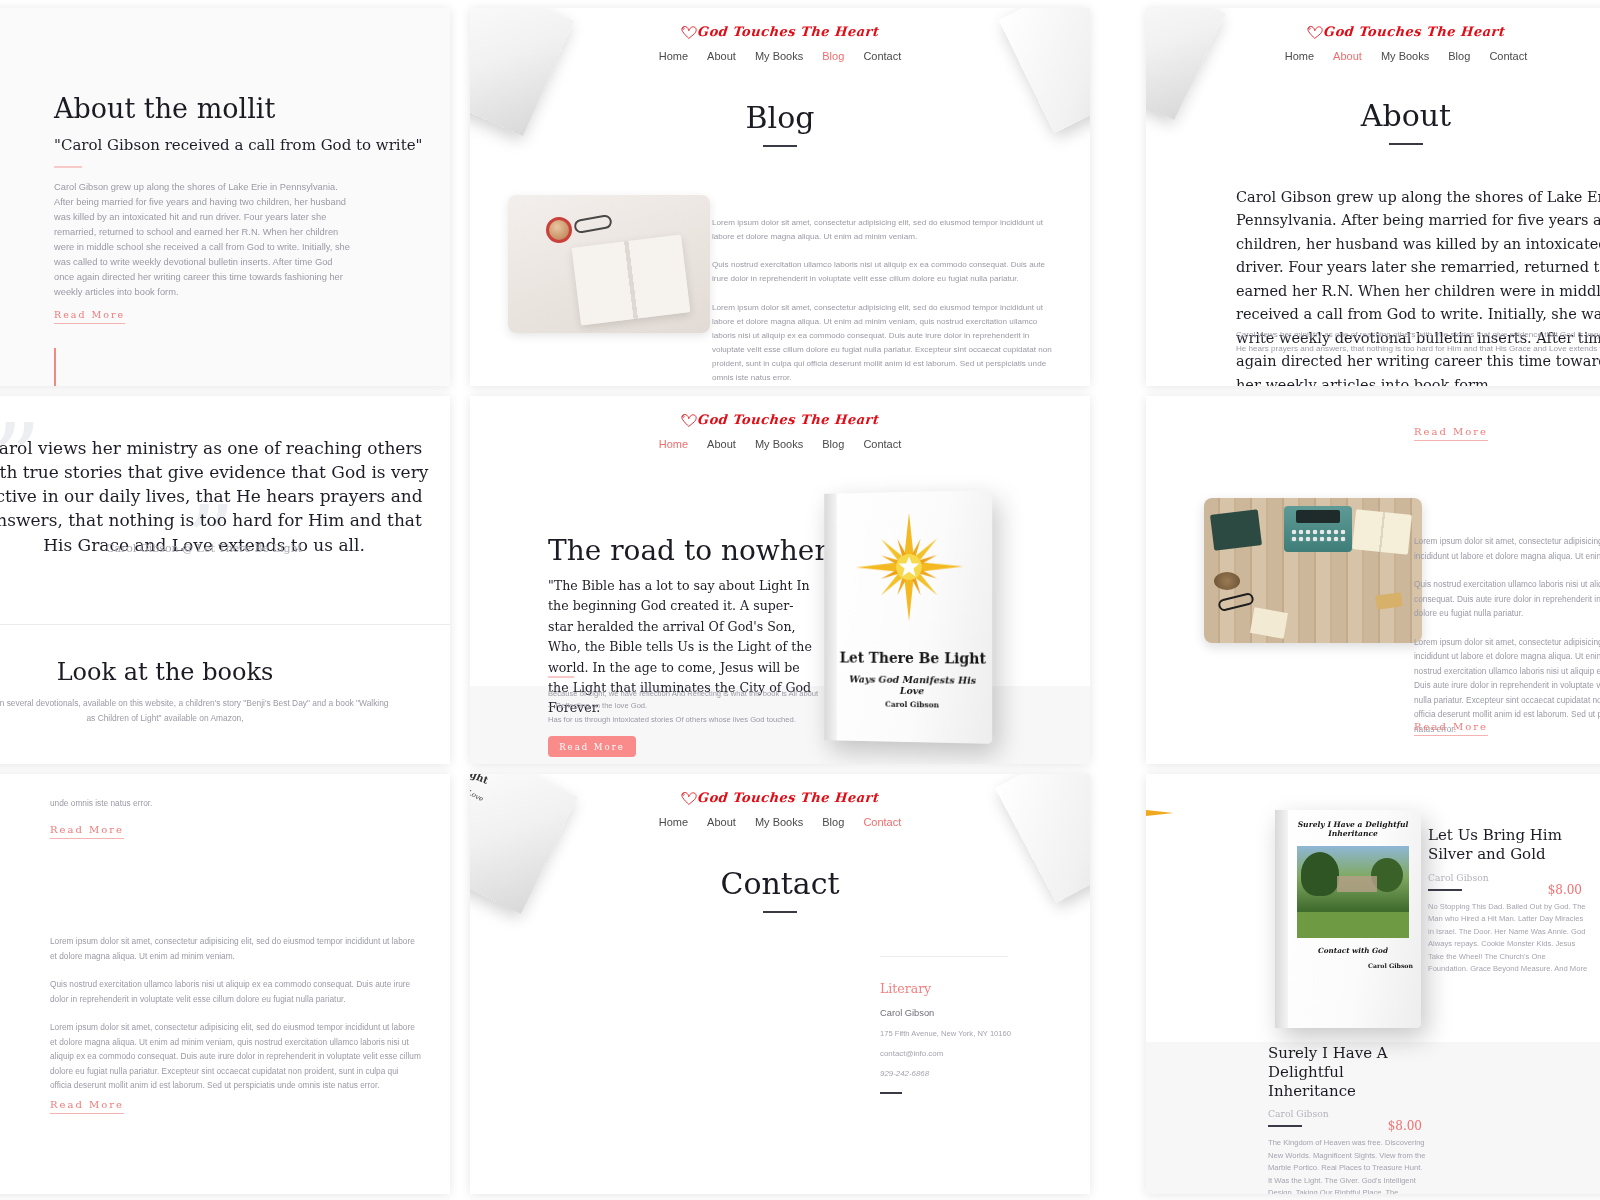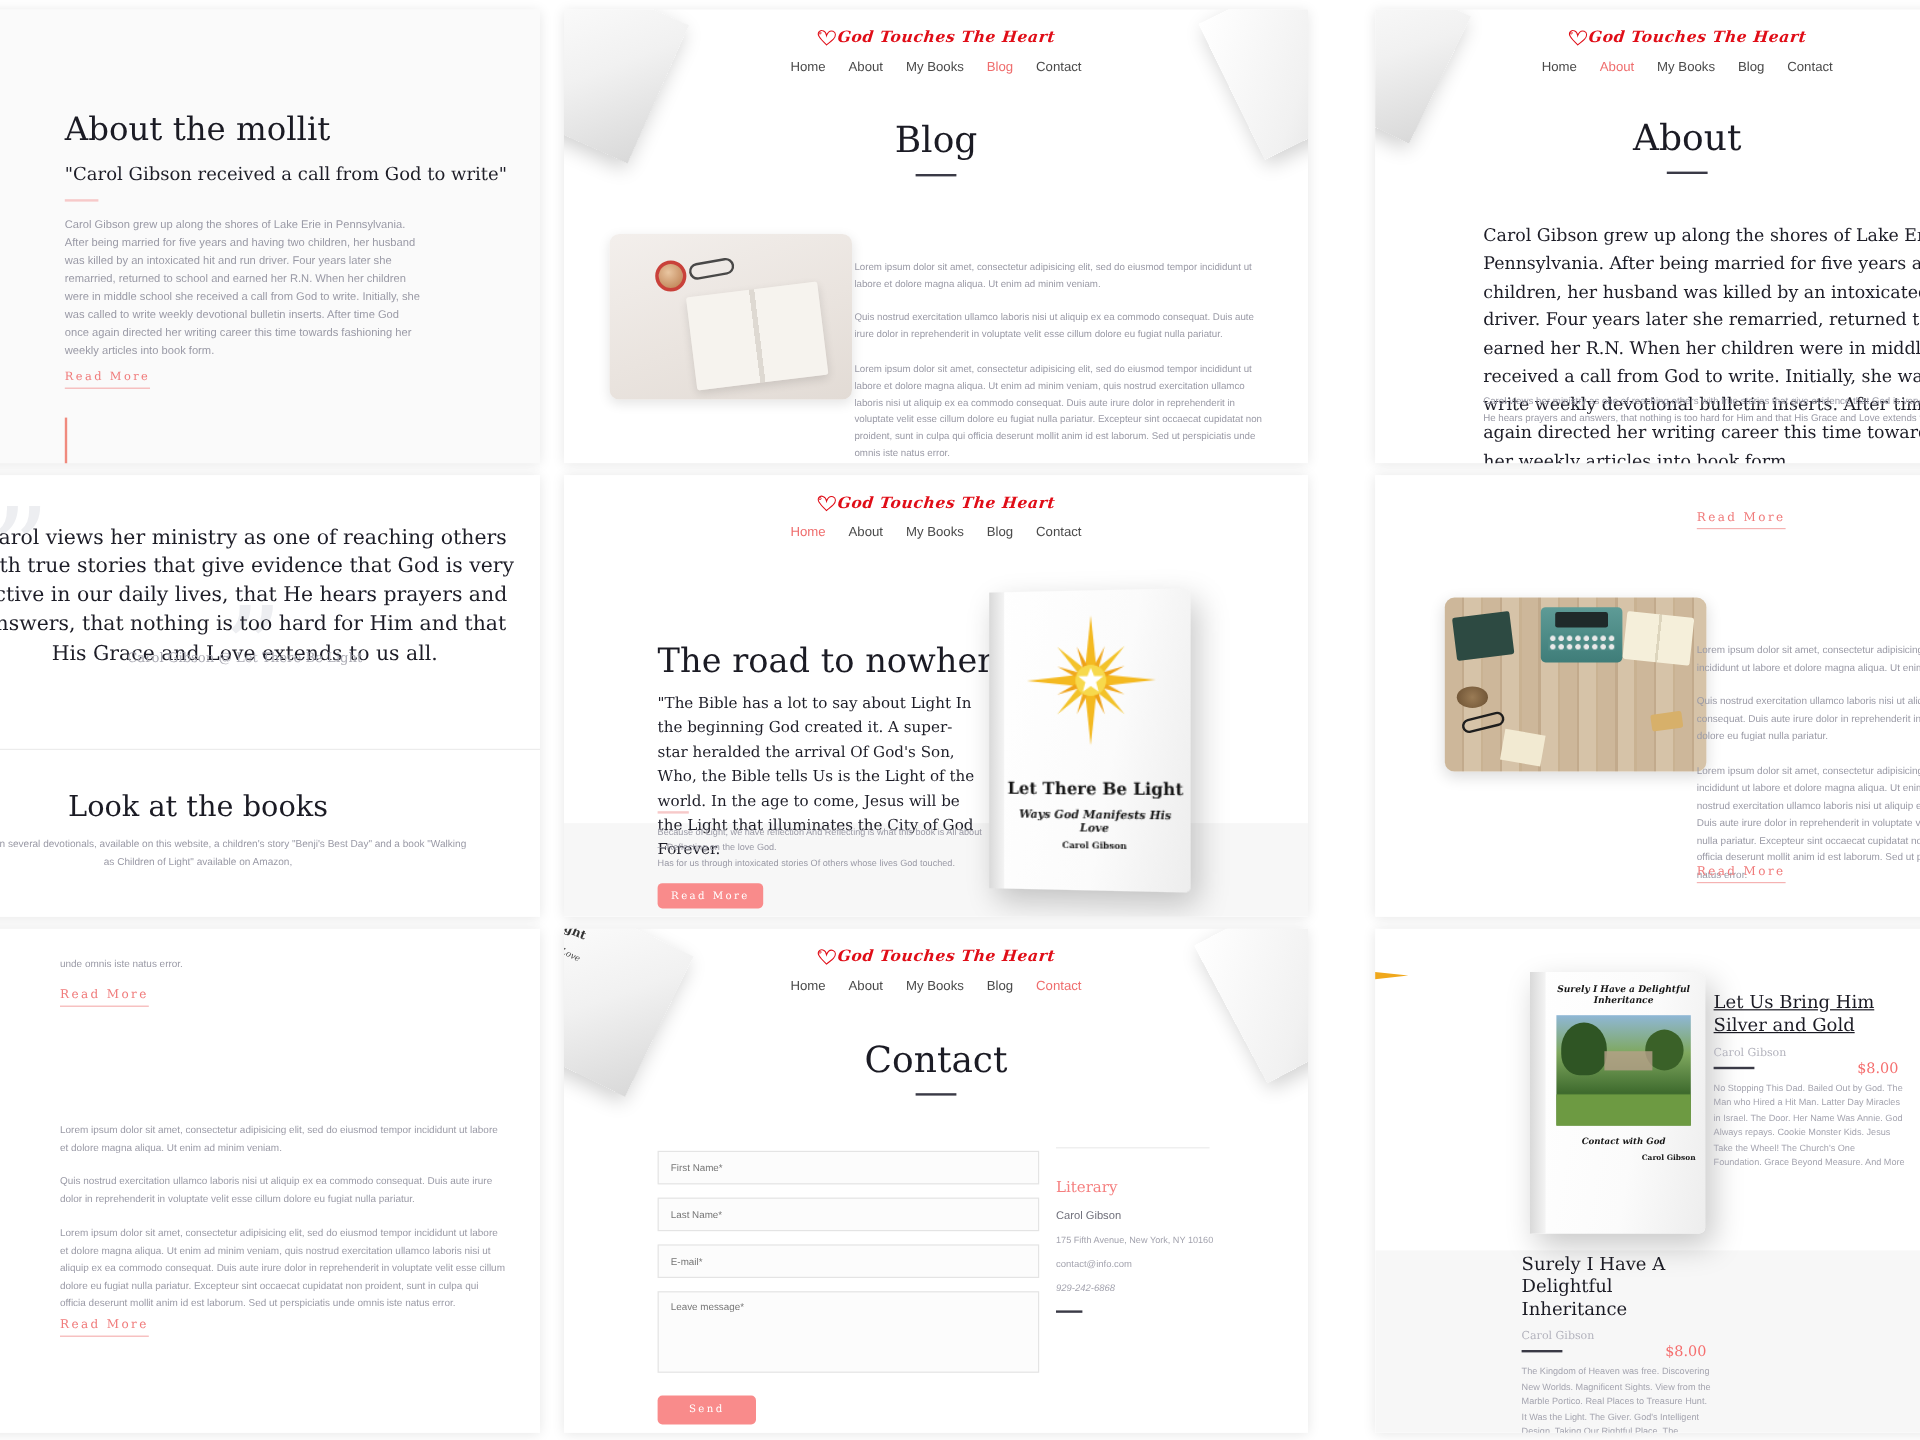--- a/index.html
+++ b/index.html
@@ -434,27 +434,20 @@
           <a style="margin:0 8px;">About</a>
           <a style="margin:0 8px;">My Books</a>
           <a style="margin:0 8px;">Blog</a>
           <a class="active" style="margin:0 8px;">Contact</a>
         </nav>
       </div>
 
       <h1 class="page-title" style="margin-top:38px; font-size:30px;">Contact</h1>
       <div class="title-rule"></div>
 
-      <div style="position:absolute; left:78px; top:185px; width:318px;">
-        <input class="field" type="text" style="height: 28px; font-size: 8.2px; padding: 0px 10px; margin-bottom: 11px;" placeholder="First Name*">
-        <input class="field" type="text" style="height: 28px; font-size: 8.2px; padding: 0px 10px; margin-bottom: 11px;" placeholder="Last Name*">
-        <input class="field" type="email" style="height: 28px; font-size: 8.2px; padding: 0px 10px; margin-bottom: 11px;" placeholder="E-mail*">
-        <textarea class="field" style="height: 68px; font-size: 8.2px; padding: 8px 10px;" placeholder="Leave message*"></textarea>
-        <button class="btn-coral" style="margin-top:14px; width:82px; height:24px; font-size:8.5px;">Send</button>
-      </div>
 
       <div style="position:absolute; left:410px; top:182px; width:180px;">
         <div class="hr-soft" style="width:128px;"></div>
         <div style="margin-top:24px; font-family:'DejaVu Serif', serif; font-size:12.5px; color:#f57f7f;">Literary</div>
         <div style="margin-top:12px; font-size:9.3px; color:#6f6f7a;">Carol Gibson</div>
         <div style="margin-top:11px; font-size:7.6px; color:#a3a3ae;">175 Fifth Avenue, New York, NY 10160</div>
         <div style="margin-top:11px; font-size:7.9px; color:#a3a3ae;">contact@info.com</div>
         <div style="margin-top:11px; font-size:7.9px; color:#a3a3ae;font-style:italic;">929-242-6868</div>
         <div style="margin-top:14px; width:22px; height:2px; background:#3a3a46;"></div>
       </div>
@@ -494,21 +487,21 @@
         <div class="card-author" style="margin-top:8px; font-size:9.2px;">Carol Gibson</div>
         <div style="position:relative; height:14px;">
           <div class="card-rule" style="position:absolute; left:0; top:6px;"></div>
           <div class="card-price" style="position:absolute; right:6px; top:0; font-size:12px;">$8.00</div>
         </div>
         <div class="card-desc" style="margin-top:4px; font-size:7.6px;">The Kingdom of Heaven was free. Discovering New Worlds. Magnificent Sights. View from the Marble Portico. Real Places to Treasure Hunt. It Was the Light. The Giver. God's Intelligent Design. Taking Our Rightful Place. The Testament of Fall. Looking Back. The Glory of God. And More.</div>
       </div>
 
       <div style="position:absolute; left:282px; top:36px; width:160px;">
 
-        <div class="card-title" style="margin-top:16px; font-size:15px;text-decoration:underline;">Let Us Bring Him Silver and Gold</div>
+        <div class="card-title" style="margin-top:16px; font-size:15px;">Let Us Bring Him Silver and Gold</div>
         <div class="card-author" style="margin-top:8px; font-size:9.2px;">Carol Gibson</div>
         <div style="position:relative; height:14px;">
           <div class="card-rule" style="position:absolute; left:0; top:6px;"></div>
           <div class="card-price" style="position:absolute; right:6px; top:0; font-size:12px;">$8.00</div>
         </div>
         <div class="card-desc" style="margin-top:4px; font-size:7.6px;">No Stopping This Dad. Bailed Out by God. The Man who Hired a Hit Man. Latter Day Miracles in Israel. The Door. Her Name Was Annie. God Always repays. Cookie Monster Kids. Jesus Take the Wheel! The Church's One Foundation. Grace Beyond Measure. And More</div>
       </div>
     </div>
   </div>
 

